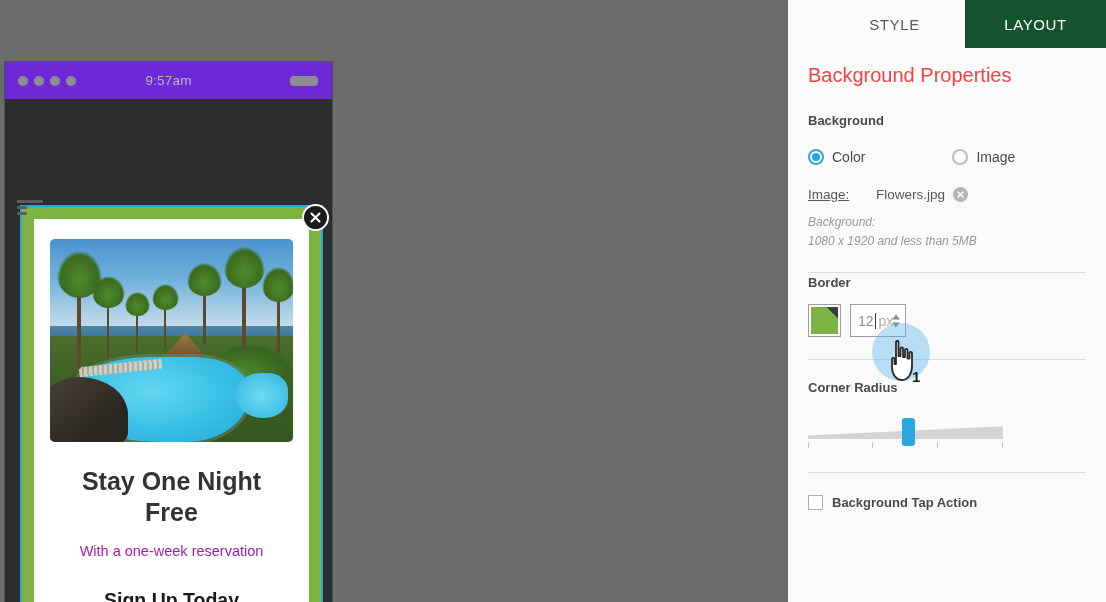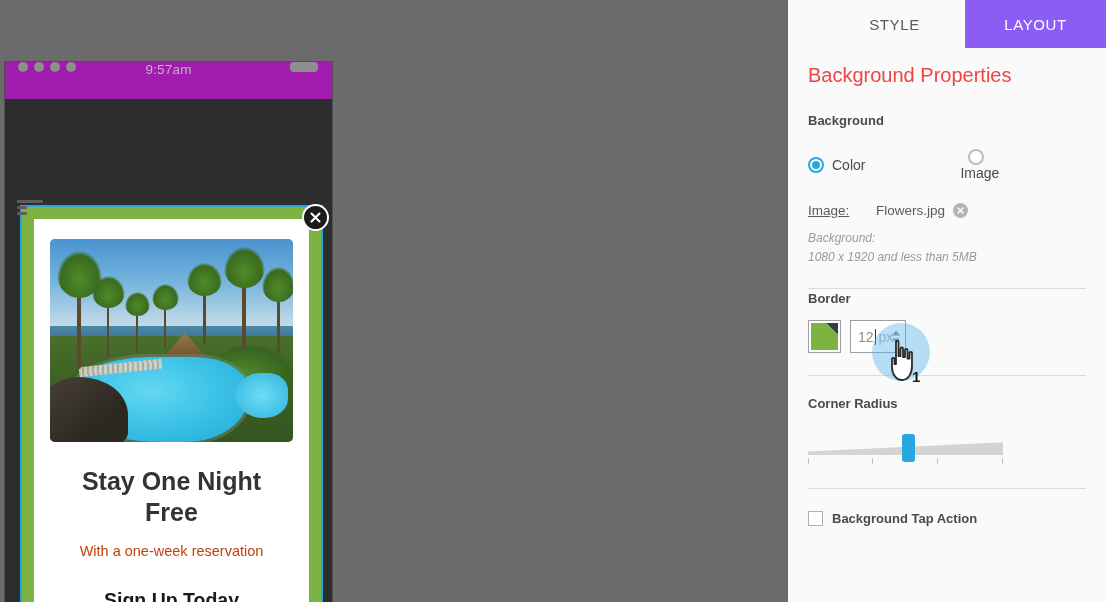--- a/index.html
+++ b/index.html
@@ -22,22 +22,22 @@
   
   .phone {
     position: absolute; left: 5px; top: 62px;
     width: 327px; height: 540px;
     background: #2d2d2d;
     box-shadow: 0 0 0 1px rgba(0,0,0,.25);
   }
   .status-bar {
     position: relative;
     height: 37px; width: 100%;
-    background: #a21caf;
-    display: flex; align-items: flex-start;
+    background: #6d28d9;
+    display: flex; align-items: center;
   }
   .sig-dots { display: flex; gap: 6px; margin-left: 13px; }
   .sig-dots i {
     width: 10px; height: 10px; border-radius: 50%;
     background: #8e8e8e; display: block;
   }
   .status-time {
     position: absolute; left: 0; right: 0; text-align: center;
     font-size: 13.5px; color: #b9b9b9; letter-spacing: .2px;
   }
@@ -148,21 +148,21 @@
     background: radial-gradient(ellipse at 40% 50%, #4e8a2b 0%, #376420 65%, transparent 75%);
     border-radius: 50%;
   }
 
   .m-title {
     margin-top: 24px; width: 210px; text-align: center;
     font-size: 25px; font-weight: bold; color: #333; line-height: 1.22;
   }
   .m-sub {
     margin-top: 16px; text-align: center;
-    font-size: 14.5px; color: #c2410c;
+    font-size: 14.5px; color: #a21caf;
   }
   .m-cta {
     margin-top: 30px; text-align: center;
     font-size: 19.5px; font-weight: bold; color: #1a1a1a;
   }
 
   .close-btn {
     position: absolute; left: 297px; top: 105px;
     width: 27px; height: 27px; border-radius: 50%;
     background: #1b1b1b; border: 2px solid #ffffff;
@@ -175,34 +175,34 @@
     position: absolute; right: 0; top: 0;
     width: 318px; height: 602px;
     background: #fafafa;
   }
   .tabs { display: flex; height: 48px; margin-left: 36px; }
   .tab {
     flex: 1; display: flex; align-items: center; justify-content: center;
     font-size: 15px; letter-spacing: .6px;
   }
   .tab.active { background: #fafafa; color: #5a5a5a; }
-  .tab.inactive { background: #8b5cf6; color: #ffffff; }
+  .tab.inactive { background: #14532d; color: #ffffff; }
 
   .panel-body { padding: 0 20px; }
   .panel-title {
     margin-top: 16px; font-size: 20px; color: #ef4444; font-weight: normal;
   }
   .sec-label {
     font-size: 13px; font-weight: bold; color: #4a4a4a;
   }
   .row { display: flex; align-items: center; }
 
   .radio-row { margin-top: 21px; }
   .radio { display:flex; align-items:center; }
-  .radio + .radio { margin-left: 87px; flex-direction: column; }
+  .radio + .radio { margin-left: 87px; }
   .rad {
     width: 16px; height: 16px; border-radius: 50%;
     border: 2px solid #bdbdbd; background:#fff;
     display:flex; align-items:center; justify-content:center; flex:none;
   }
   .rad.on { border-color: #29a8df; }
   .rad.on::after {
     content:""; width:8px; height:8px; border-radius:50%; background:#29a8df;
   }
   .rad-label { margin-left: 8px; font-size: 14px; color: #4a4a4a; }

